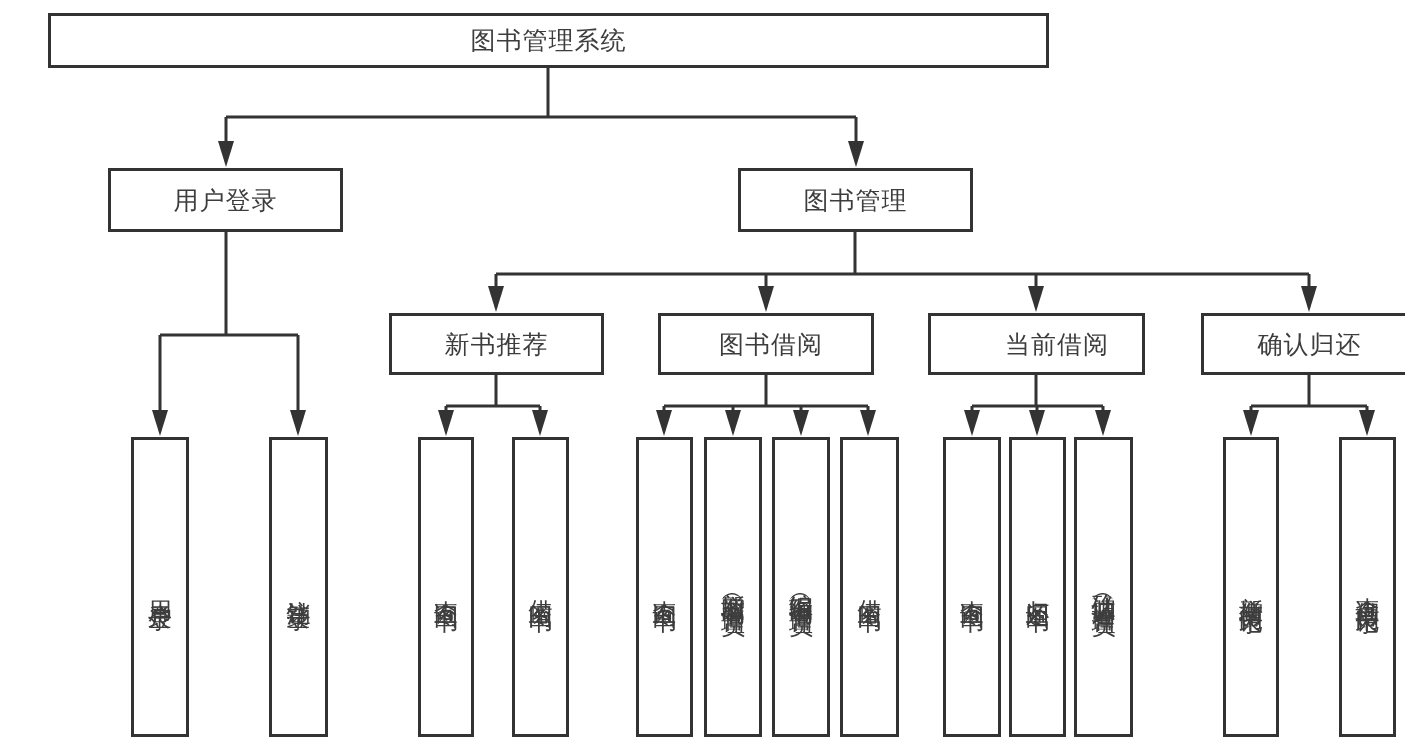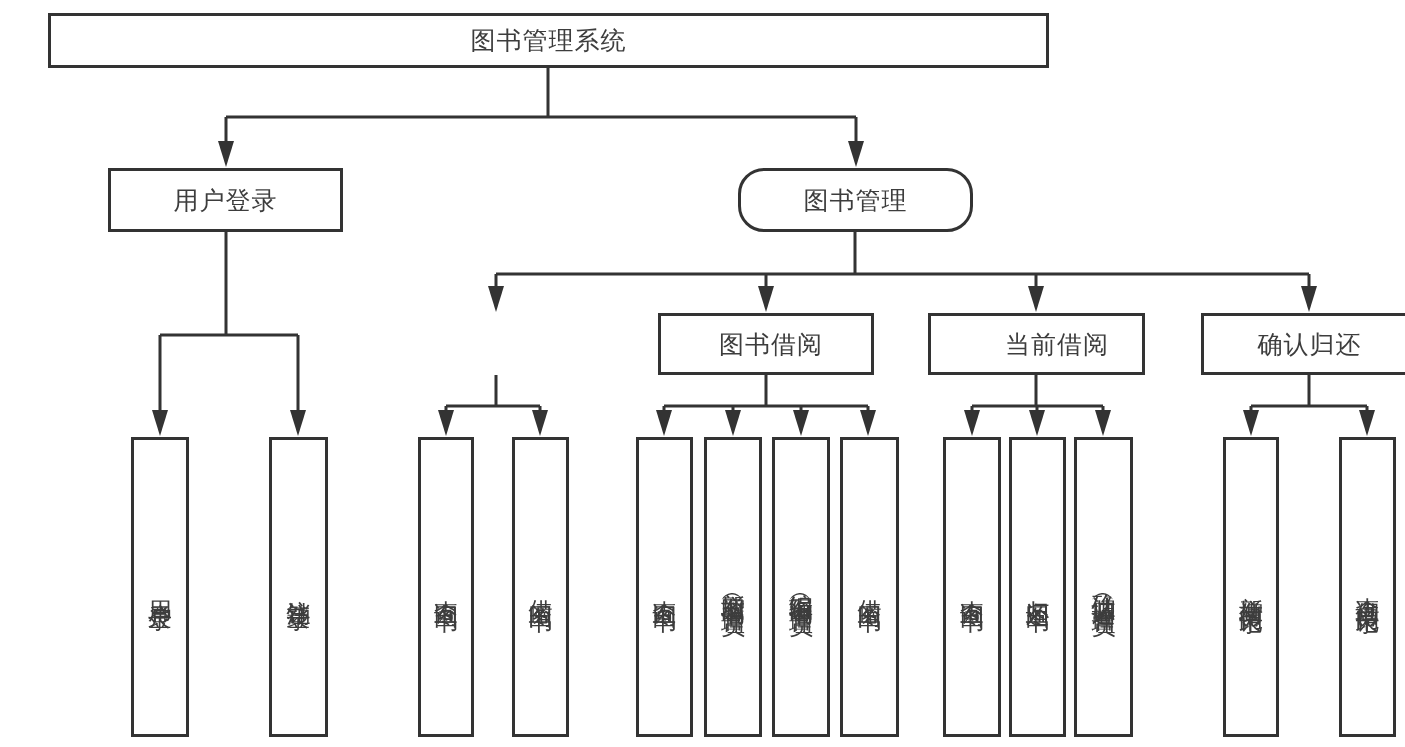--- a/index.html
+++ b/index.html
@@ -98,24 +98,27 @@
     </g>
   </svg>
 
   <div class="hbox" style="left:22px; top:13px; width:1001px; height:55px;">
     <span>图书管理系统</span>
   </div>
 
   <div class="hbox" style="left:82px; top:168px; width:235px; height:64px;">
     <span>用户登录</span>
   </div>
-  <div class="hbox" style="left:712px; top:168px; width:235px; height:64px;border-radius:26px;">
+  <div class="hbox" style="left:712px; top:168px; width:235px; height:64px;">
     <span>图书管理</span>
   </div>
 
+  <div class="hbox" style="left:363px; top:313px; width:215px; height:62px;">
+    <span>新书推荐</span>
+  </div>
   <div class="hbox" style="left:632px; top:313px; width:216px; height:62px;padding-left:10px;">
     <span>图书借阅</span>
   </div>
   <div class="hbox" style="left:902px; top:313px; width:217px; height:62px;padding-left:41px;">
     <span>当前借阅</span>
   </div>
   <div class="hbox" style="left:1175px; top:313px; width:217px; height:62px;">
     <span>确认归还</span>
   </div>
 

